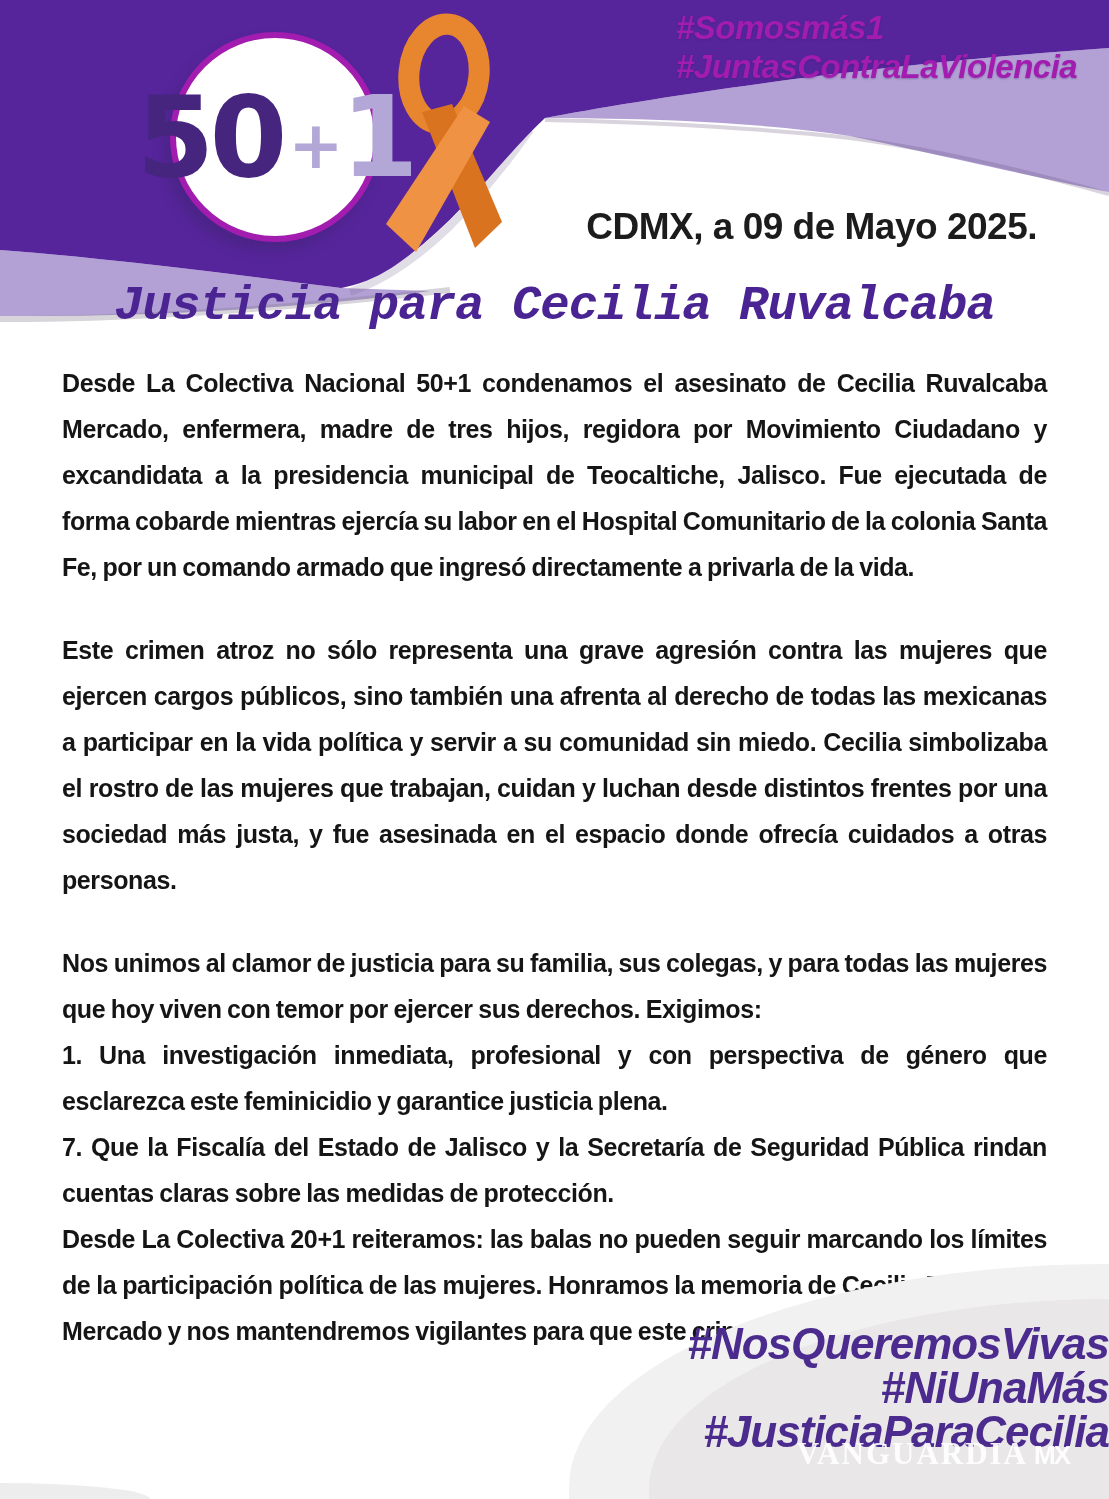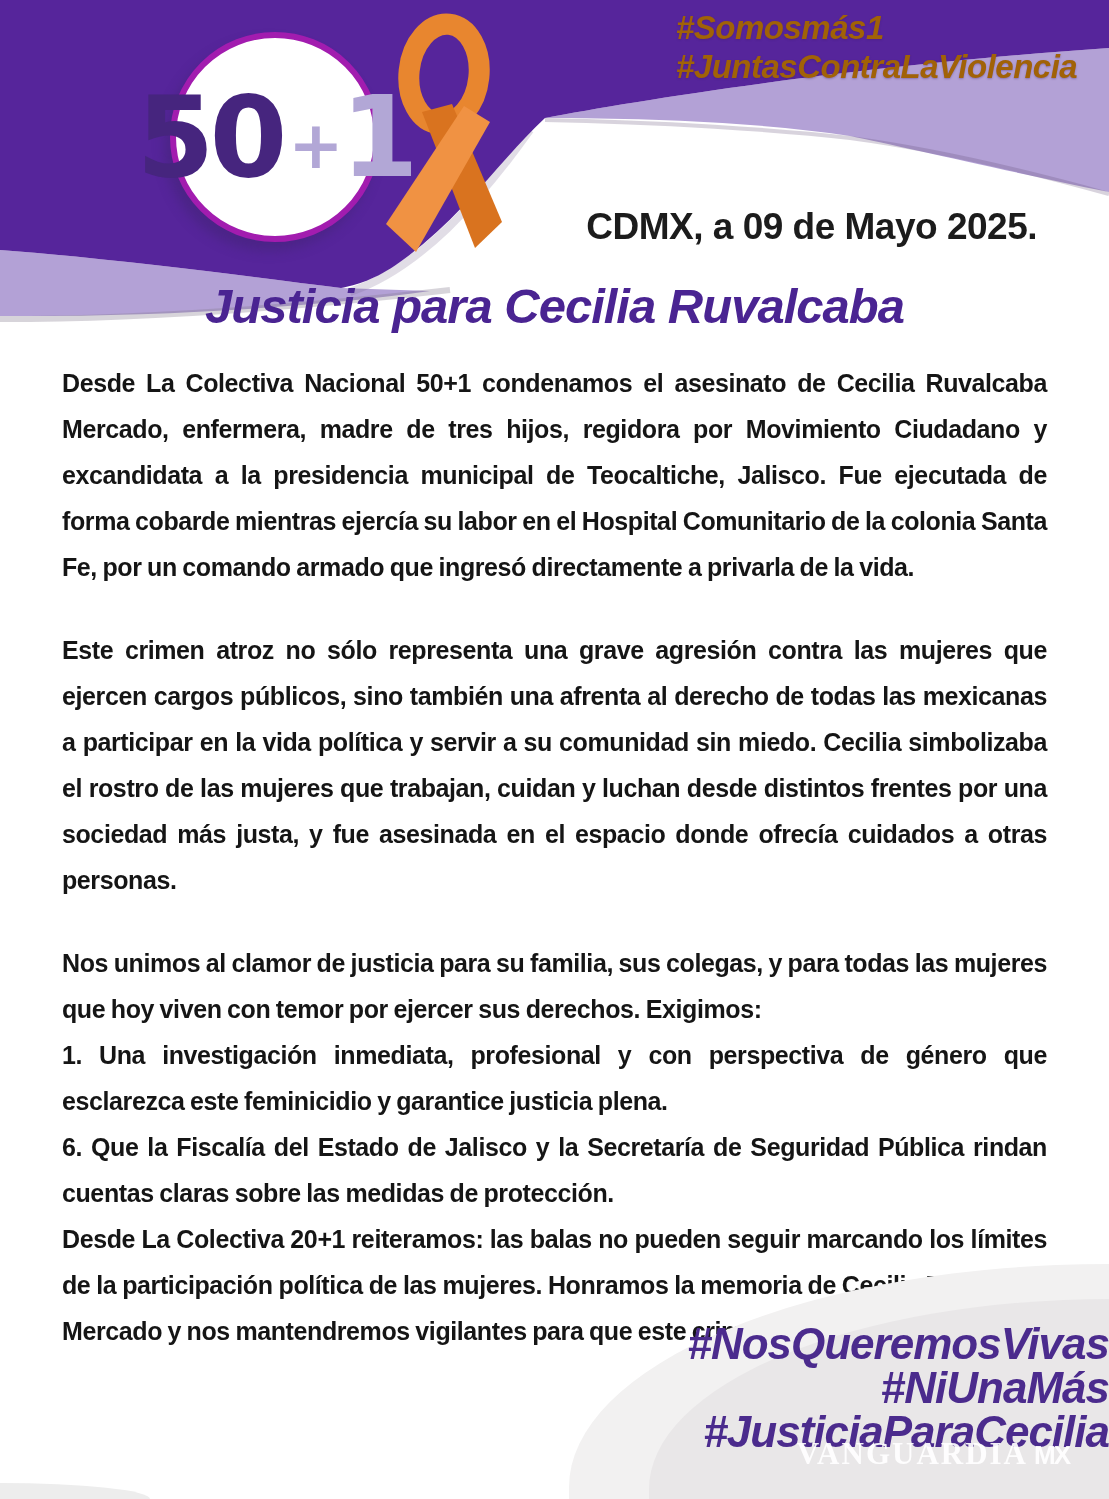--- a/index.html
+++ b/index.html
@@ -17,34 +17,34 @@
     display:flex;align-items:center;justify-content:center;
   }
   .logo-text{font-family:"DejaVu Sans",sans-serif;font-weight:bold;white-space:nowrap;line-height:1;letter-spacing:-5px;}
   .logo-big{font-size:112px;color:#46257e;}
   .logo-plus{font-size:66px;color:#b2a7d6;position:relative;top:-8px;margin:0 2px 0 6px;}
   .logo-one{font-size:112px;color:#b2a7d6;}
   
   .ribbon{position:absolute;left:372px;top:12px;width:142px;height:258px;}
   
   .header-hashtags{
-    position:absolute;left:676px;top:8px;color:#a16207;
+    position:absolute;left:676px;top:8px;color:#a21caf;
     font-size:33px;font-weight:bold;font-style:italic;line-height:39px;
     letter-spacing:-0.5px;text-shadow:0 1px 2px rgba(60,30,100,.35);
   }
   
   .dateline{
     position:absolute;right:72px;top:206px;color:#1c1c1c;
     font-size:37px;font-weight:bold;letter-spacing:-0.5px;
   }
   
   .title{
     position:absolute;left:0;top:278px;width:1109px;margin:0;
     text-align:center;color:#4a2492;font-size:49px;font-weight:bold;
-    font-style:italic;letter-spacing:-1px;
+    font-style:italic;letter-spacing:-1px;font-family:Liberation Mono, monospace;
   }
   
   .body-text{position:absolute;left:62px;top:360px;width:985px;}
   .body-text p{
     margin:0 0 37px 0;color:#151515;font-size:25px;font-weight:bold;
     line-height:46px;text-align:justify;letter-spacing:-0.4px;word-spacing:-1px;
   }
   .body-text p.list-item{margin-bottom:0;}
   .body-text p.list-item-last{margin-bottom:37px;}
   
@@ -116,21 +116,21 @@
 
   <div class="dateline">CDMX, a 09 de Mayo 2025.</div>
 
   <h1 class="title">Justicia para Cecilia Ruvalcaba</h1>
 
   <div class="body-text">
     <p>Desde La Colectiva Nacional 50+1 condenamos el asesinato de Cecilia Ruvalcaba Mercado, enfermera, madre de tres hijos, regidora por Movimiento Ciudadano y excandidata a la presidencia municipal de Teocaltiche, Jalisco. Fue ejecutada de forma cobarde mientras ejercía su labor en el Hospital Comunitario de la colonia Santa Fe, por un comando armado que ingresó directamente a privarla de la vida.</p>
     <p>Este crimen atroz no sólo representa una grave agresión contra las mujeres que ejercen cargos públicos, sino también una afrenta al derecho de todas las mexicanas a participar en la vida política y servir a su comunidad sin miedo. Cecilia simbolizaba el rostro de las mujeres que trabajan, cuidan y luchan desde distintos frentes por una sociedad más justa, y fue asesinada en el espacio donde ofrecía cuidados a otras personas.</p>
     <p class="list-item">Nos unimos al clamor de justicia para su familia, sus colegas, y para todas las mujeres que hoy viven con temor por ejercer sus derechos. Exigimos:</p>
     <p class="list-item">1. Una investigación inmediata, profesional y con perspectiva de género que esclarezca este feminicidio y garantice justicia plena.</p>
-    <p class="list-item">6. Que la Fiscalía del Estado de Jalisco y la Secretaría de Seguridad Pública rindan cuentas claras sobre las medidas de protección.</p>
+    <p class="list-item">7. Que la Fiscalía del Estado de Jalisco y la Secretaría de Seguridad Pública rindan cuentas claras sobre las medidas de protección.</p>
     <p>Desde La Colectiva 20+1 reiteramos: las balas no pueden seguir marcando los límites de la participación política de las mujeres. Honramos la memoria de Cecilia Ruvalcaba Mercado y nos mantendremos vigilantes para que este crimen no quede impune.</p>
   </div>
 
   <div class="gray-corner-outer"></div>
   <div class="gray-corner"></div>
   <div class="gray-sliver"></div>
 
   <div class="footer-hashtags">
     <div>#NosQueremosVivas</div>
     <div>#NiUnaMás</div>

